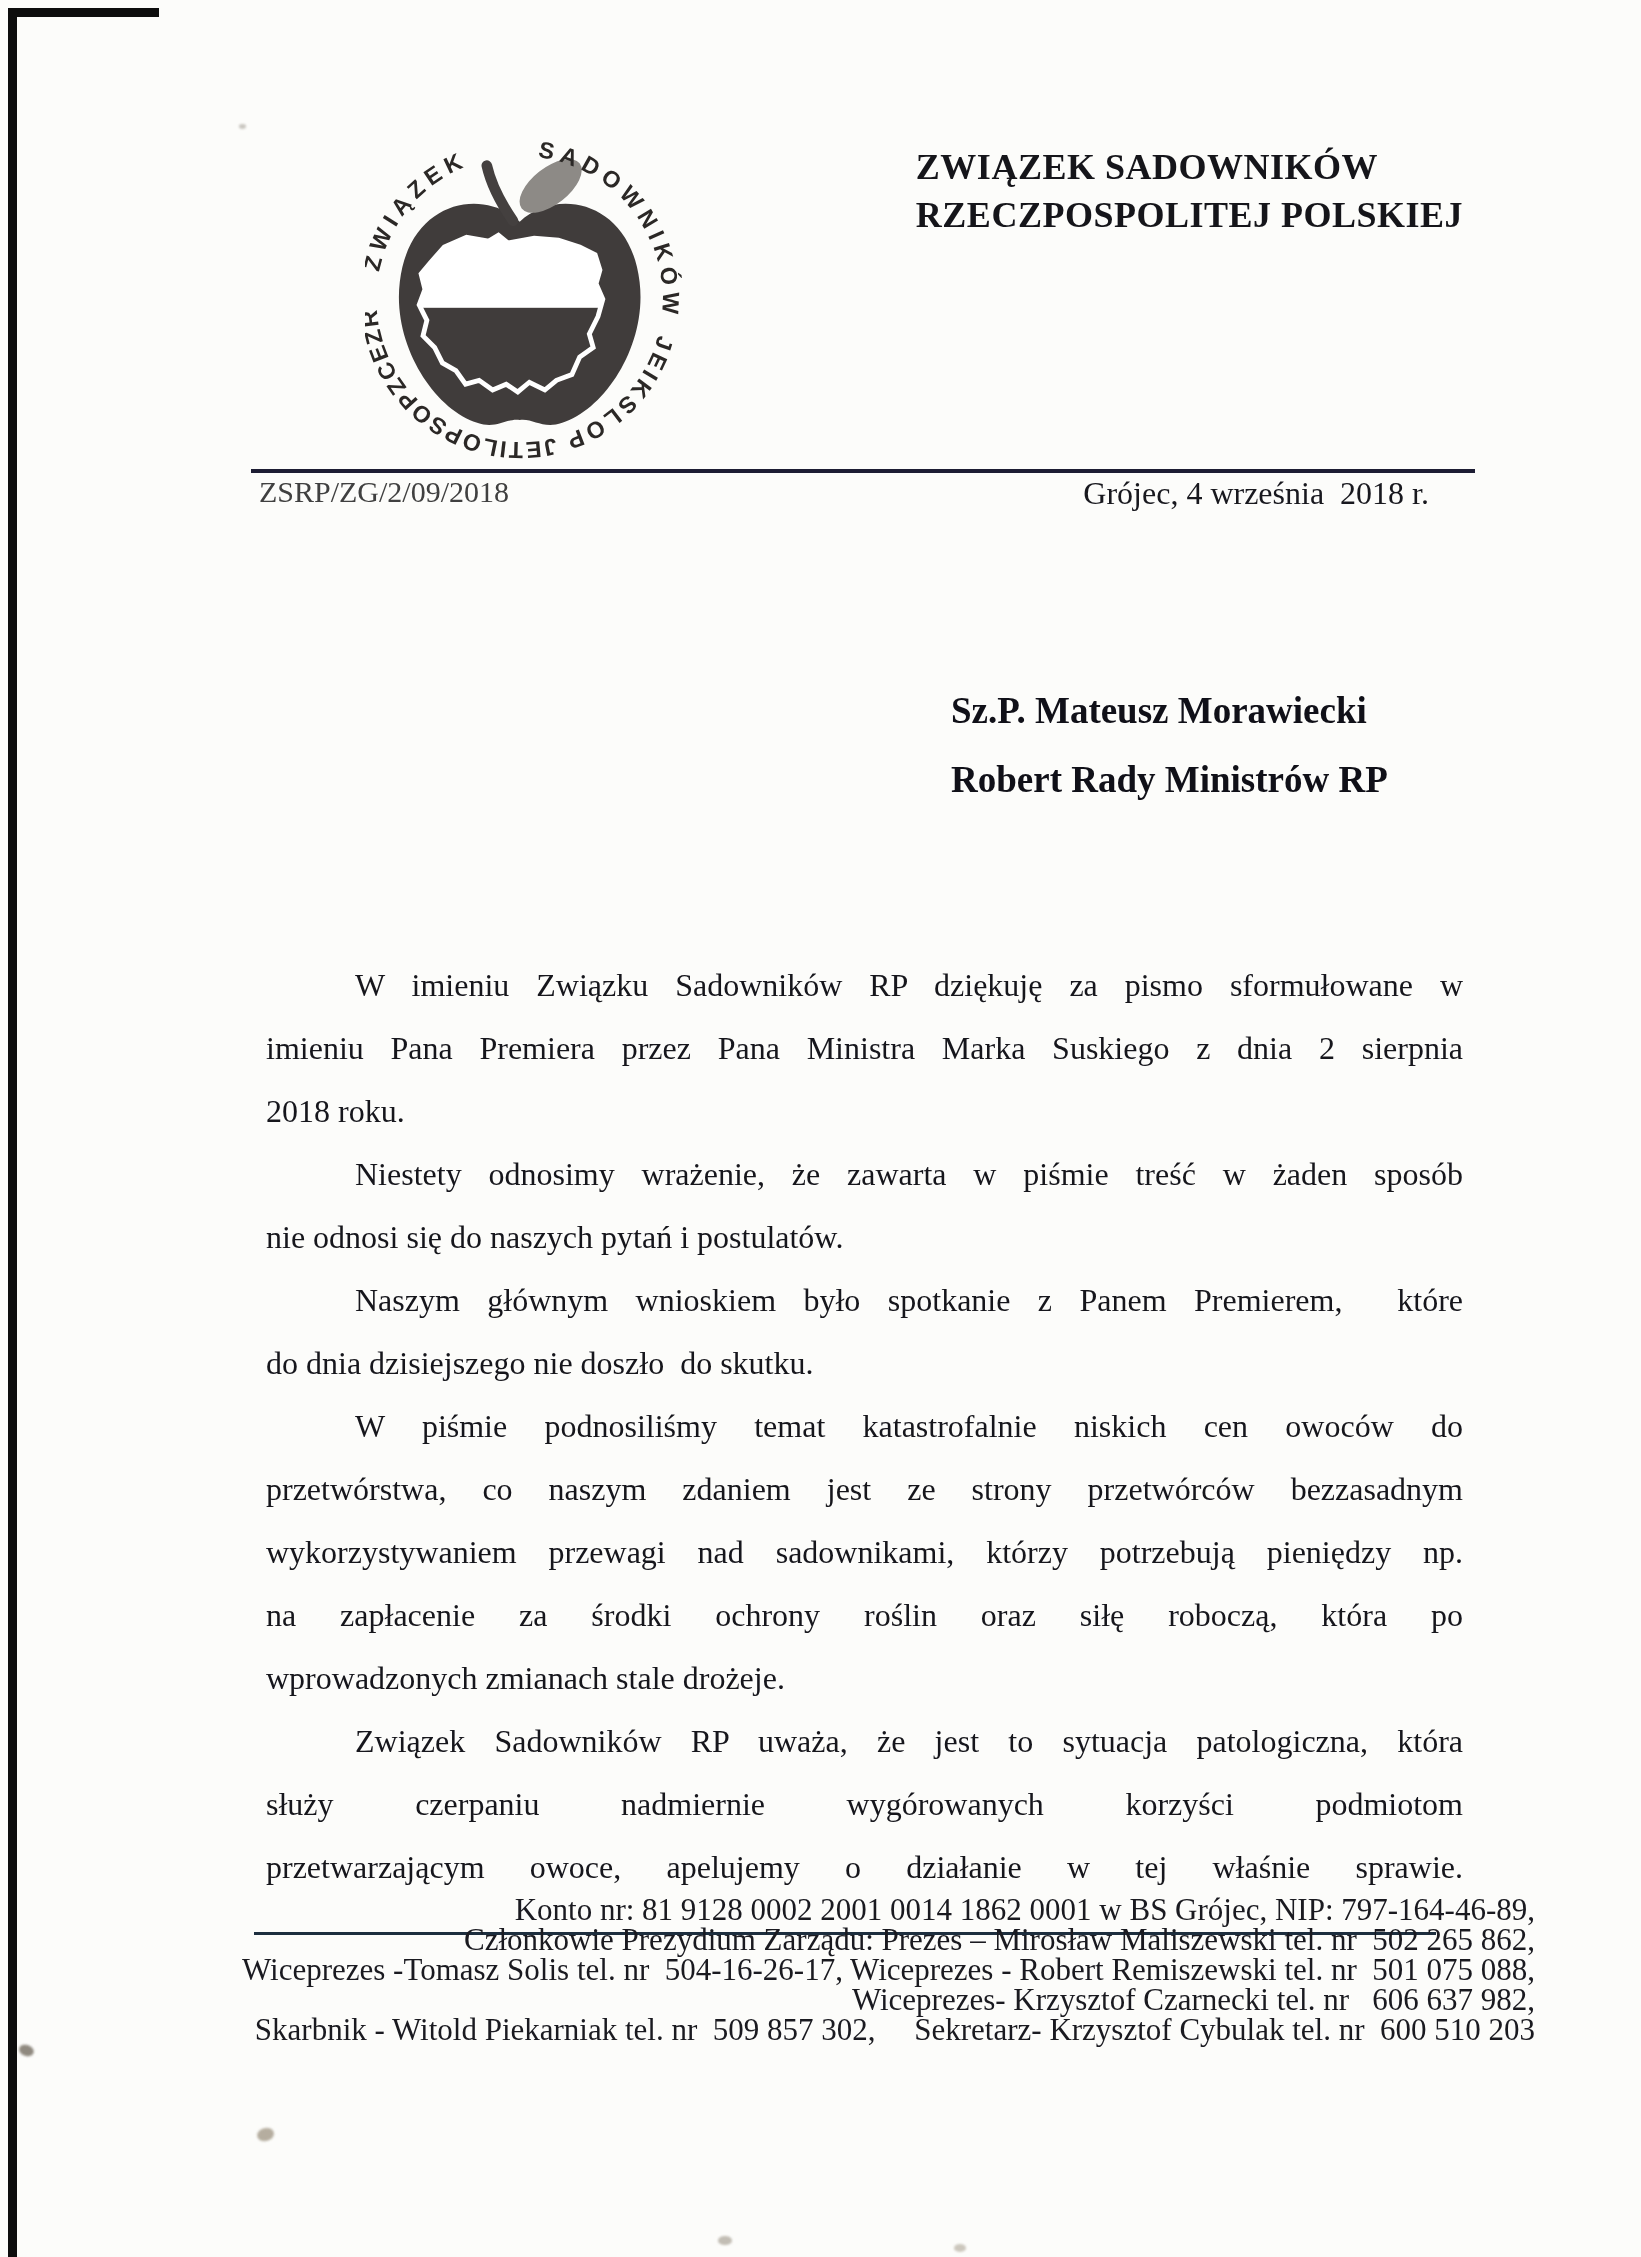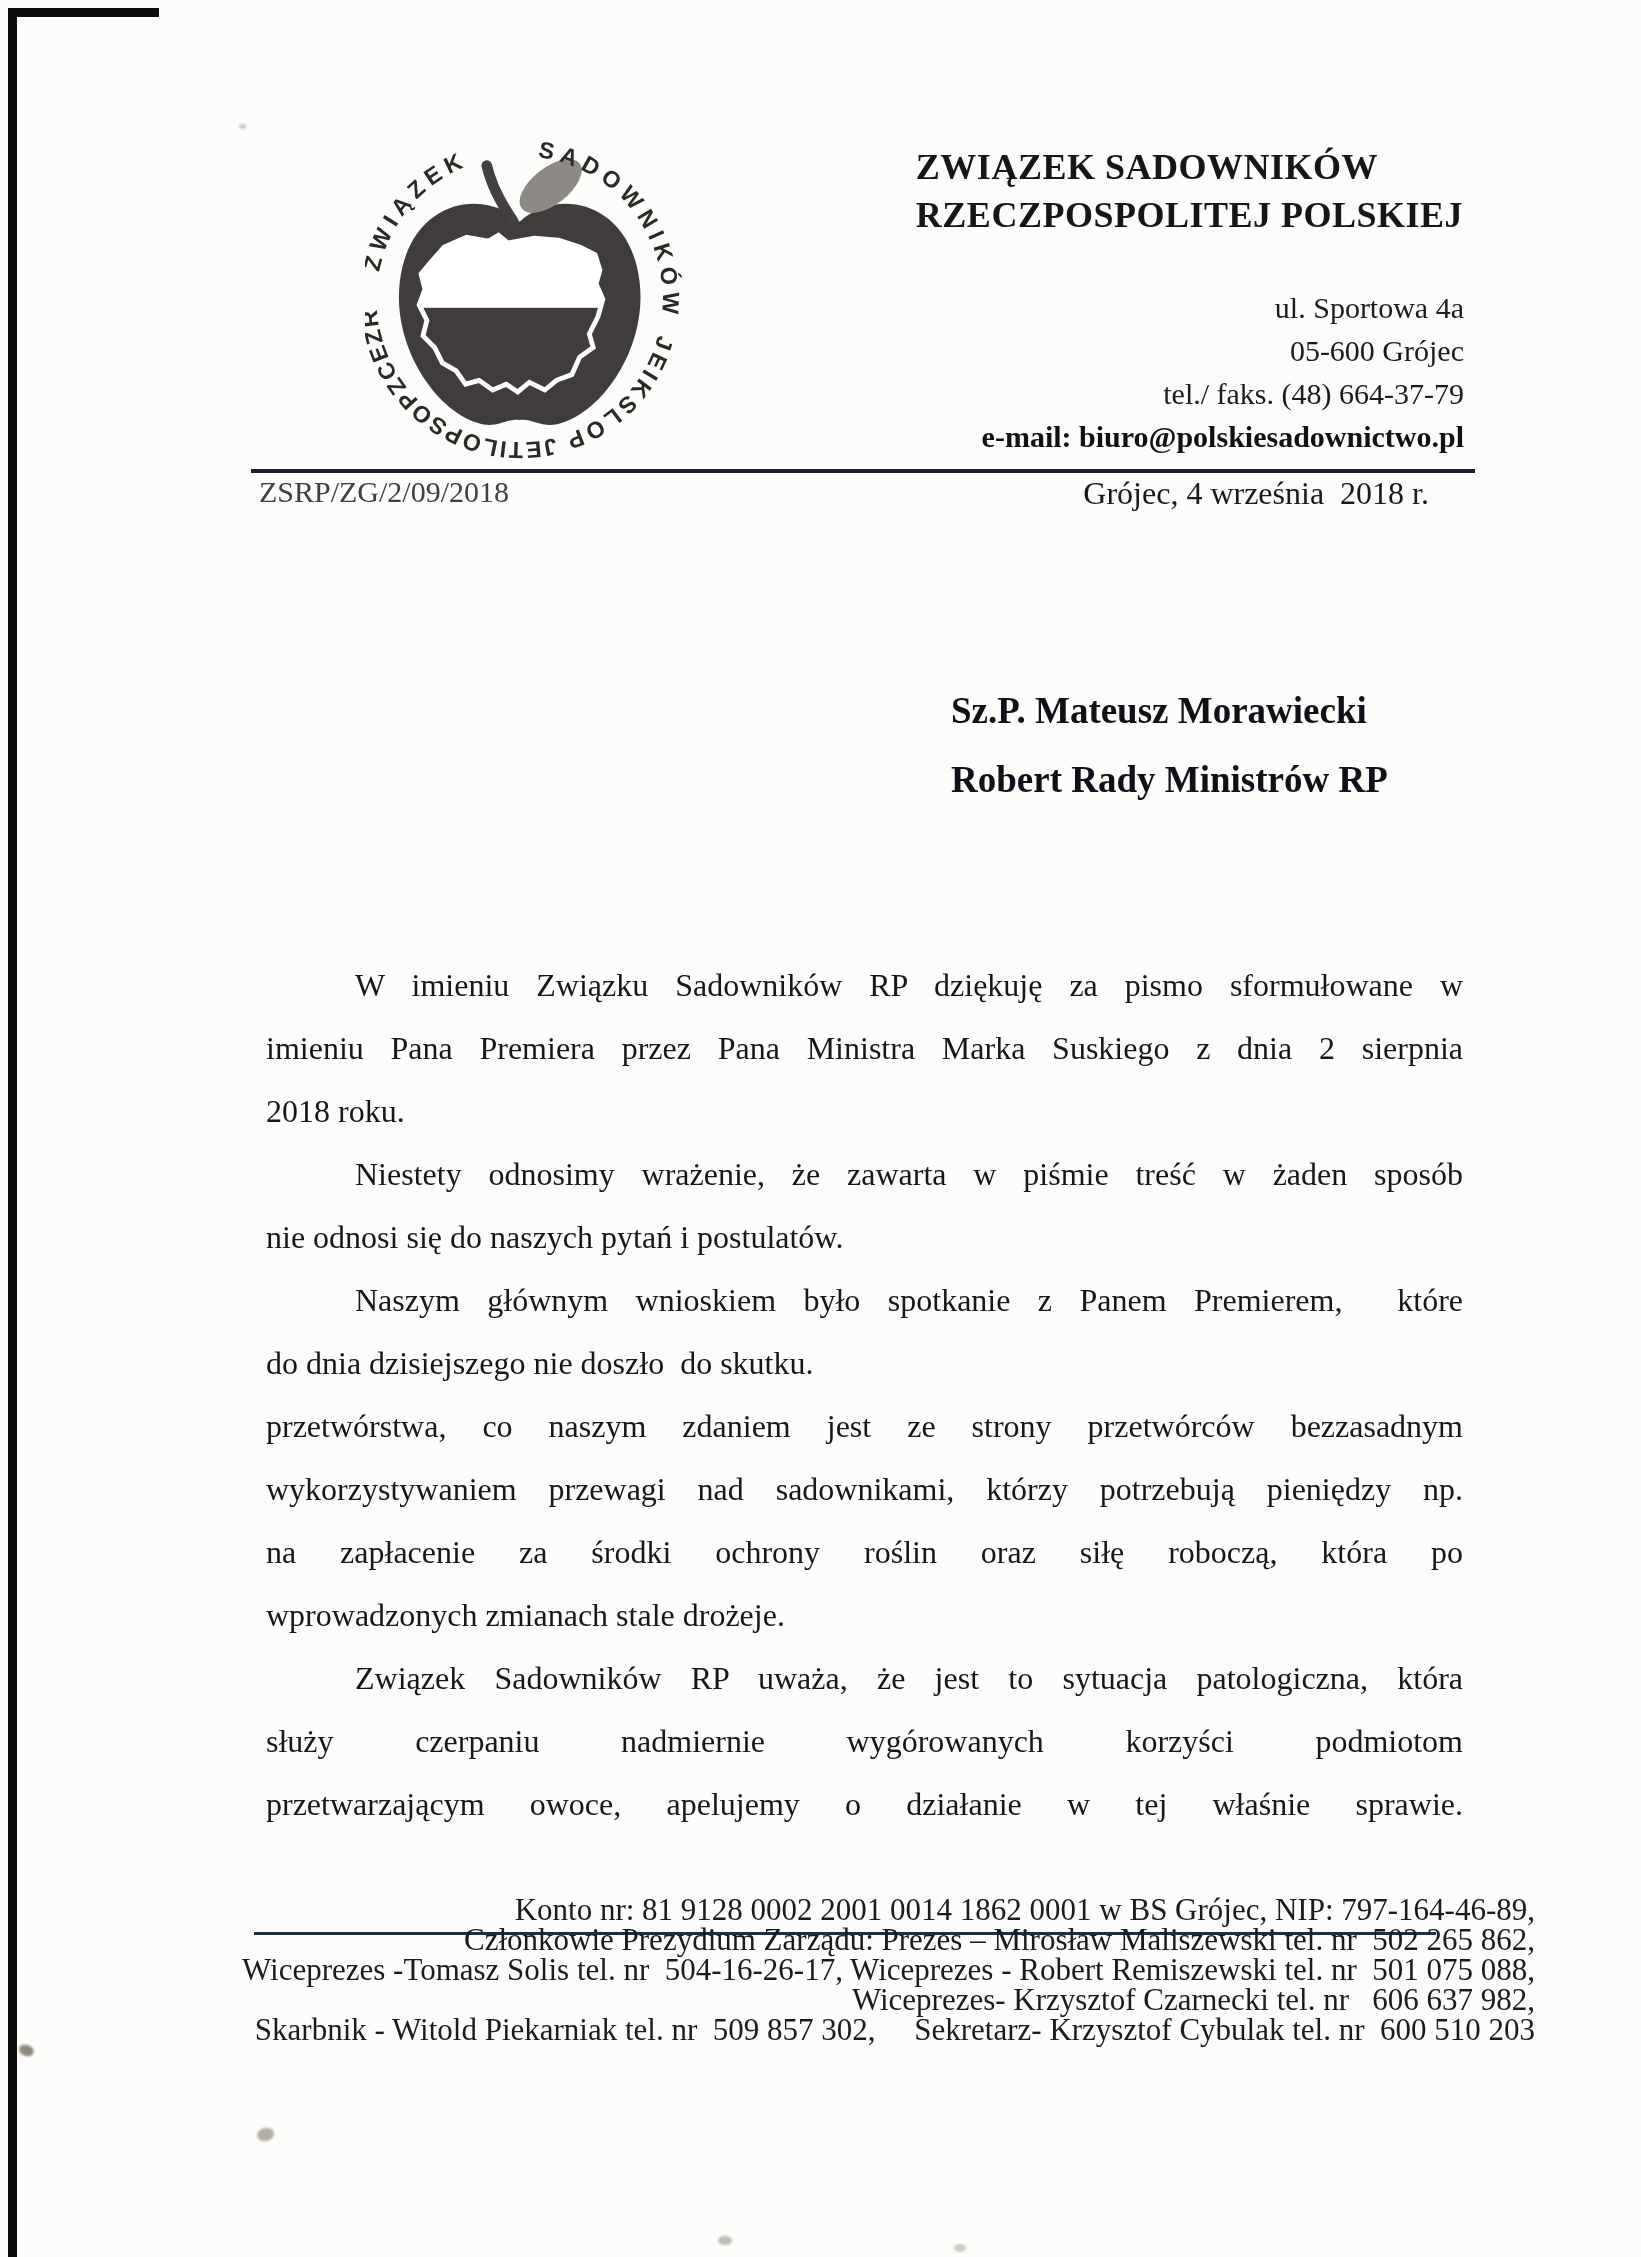--- a/index.html
+++ b/index.html
@@ -115,45 +115,40 @@
     <text font-size="24" letter-spacing="6">
       <textPath href="#ringPath" startOffset="78%">ZWIĄZEK</textPath>
     </text>
   </svg>
 
   <div class="org-block">
     <div>ZWIĄZEK SADOWNIKÓW</div>
     <div>RZECZPOSPOLITEJ POLSKIEJ</div>
   </div>
 
-  <div class="addr-block">
-    <div>ul. Sportowa 4a</div>
-    <div>05-600 Grójec</div>
-    <div>tel./ faks. (48) 664-37-79</div>
-    <div class="email">e-mail: biuro@polskiesadownictwo.pl</div>
-  </div>
 
   <div class="rule-top"></div>
 
   <div class="ref-number">ZSRP/ZG/2/09/2018</div>
   <div class="date-line">Grójec, 4 września&nbsp; 2018 r.</div>
 
   <div class="recipient">
     <div>Sz.P. Mateusz Morawiecki</div>
     <div>Robert Rady Ministrów RP</div>
   </div>
 
   <div class="letter-body">
       <div class="body-line indent">W imieniu Związku Sadowników RP dziękuję za pismo sformułowane w</div>
       <div class="body-line">imieniu Pana Premiera przez Pana Ministra Marka Suskiego z dnia 2 sierpnia</div>
       <div class="body-line no-stretch">2018 roku.</div>
       <div class="body-line indent">Niestety odnosimy wrażenie, że zawarta w piśmie treść w żaden sposób</div>
       <div class="body-line no-stretch">nie odnosi się do naszych pytań i postulatów.</div>
       <div class="body-line indent">Naszym głównym wnioskiem było spotkanie z Panem Premierem,&nbsp; które</div>
       <div class="body-line no-stretch">do dnia dzisiejszego nie doszło&nbsp; do skutku.</div>
+      <div class="body-line indent">W piśmie podnosiliśmy temat katastrofalnie niskich cen owoców do</div>
       <div class="body-line">przetwórstwa, co naszym zdaniem jest ze strony przetwórców bezzasadnym</div>
       <div class="body-line">wykorzystywaniem przewagi nad sadownikami, którzy potrzebują pieniędzy np.</div>
       <div class="body-line">na zapłacenie za środki ochrony roślin oraz siłę roboczą, która po</div>
       <div class="body-line no-stretch">wprowadzonych zmianach stale drożeje.</div>
       <div class="body-line indent">Związek Sadowników RP uważa, że jest to sytuacja patologiczna, która</div>
       <div class="body-line">służy czerpaniu nadmiernie wygórowanych korzyści podmiotom</div>
       <div class="body-line">przetwarzającym owoce, apelujemy o działanie w tej właśnie sprawie.</div>
     </div>
 
   <div class="rule-bottom"></div>

